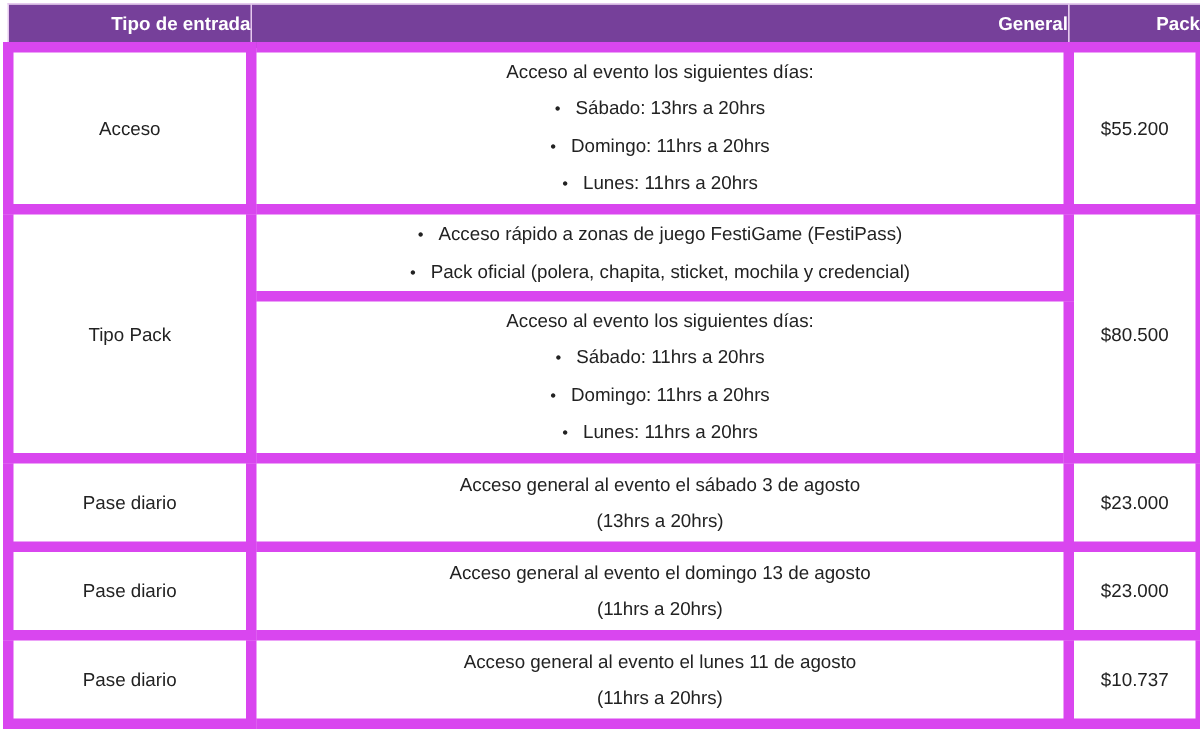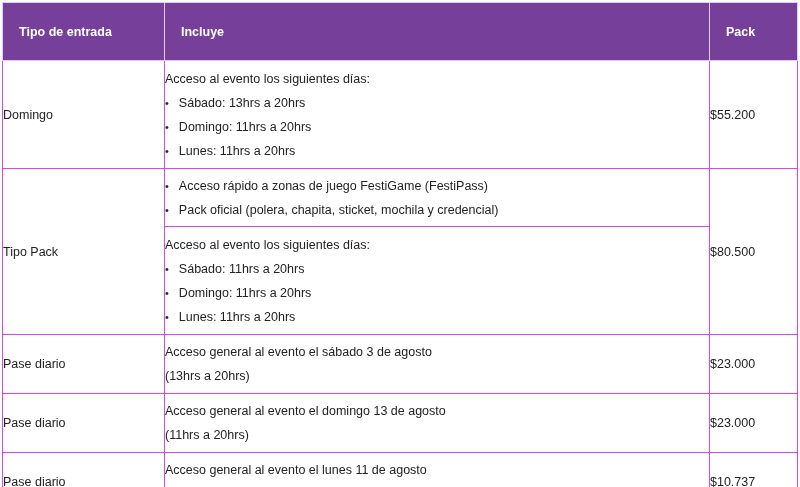--- a/index.html
+++ b/index.html
@@ -4,25 +4,25 @@
 <style>
   html, body { margin: 0; padding: 0; background: #ffffff; }
   body { width: 800px; height: 487px; overflow: hidden; font-family: "Liberation Sans", sans-serif; color: #222; }
   table.prices {
     position: absolute; left: 2px; top: 2px;
     width: 795px; border-collapse: collapse; table-layout: fixed;
     font-size: 12.5px;
   }
   table.prices th {
     background: #76409a; color: #ffffff; font-weight: bold; font-size: 12.5px;
-    height: 25px; padding: 16px; text-align: left;
+    height: 25px; padding: 0; text-align: right;
     border: 1px solid #e6c9ee;
   }
   table.prices td {
-    border: 1px solid #d946ef; vertical-align: middle;
+    border: 7px solid #d946ef; text-align: center; vertical-align: middle;
     padding: 0; line-height: 24px;
   }
   .col-type { width: 162px; }
   .col-inc { width: 545px; }
   .col-val { width: 88px; }
   .line { display: block; }
   .bullet::before { content: "\2022"; display: inline-block; margin-right: 10px; font-size: 11px; }
   td.inc-block { padding: 6px 0; }
   td.inc-compact { padding: 4px 0; margin-left: 37px; }
 </style>
@@ -31,28 +31,28 @@
 
 <table class="prices">
   <colgroup>
     <col class="col-type">
       <col class="col-inc">
       <col class="col-val">
   </colgroup>
   <thead>
     <tr>
       <th>Tipo de entrada</th>
-      <th>Incluye</th>
+      <th>General</th>
       <th>Pack</th>
     </tr>
   </thead>
   <tbody>
 
     <tr style="height:108px;">
-      <td>Domingo</td>
+      <td>Acceso</td>
       <td class="inc-block">
         <span class="line">Acceso al evento los siguientes días:</span>
         <span class="line bullet">Sábado: 13hrs a 20hrs</span>
         <span class="line bullet">Domingo: 11hrs a 20hrs</span>
         <span class="line bullet">Lunes: 11hrs a 20hrs</span>
       </td>
       <td>$55.200</td>
     </tr>
 
     <tr style="height:58px;">

